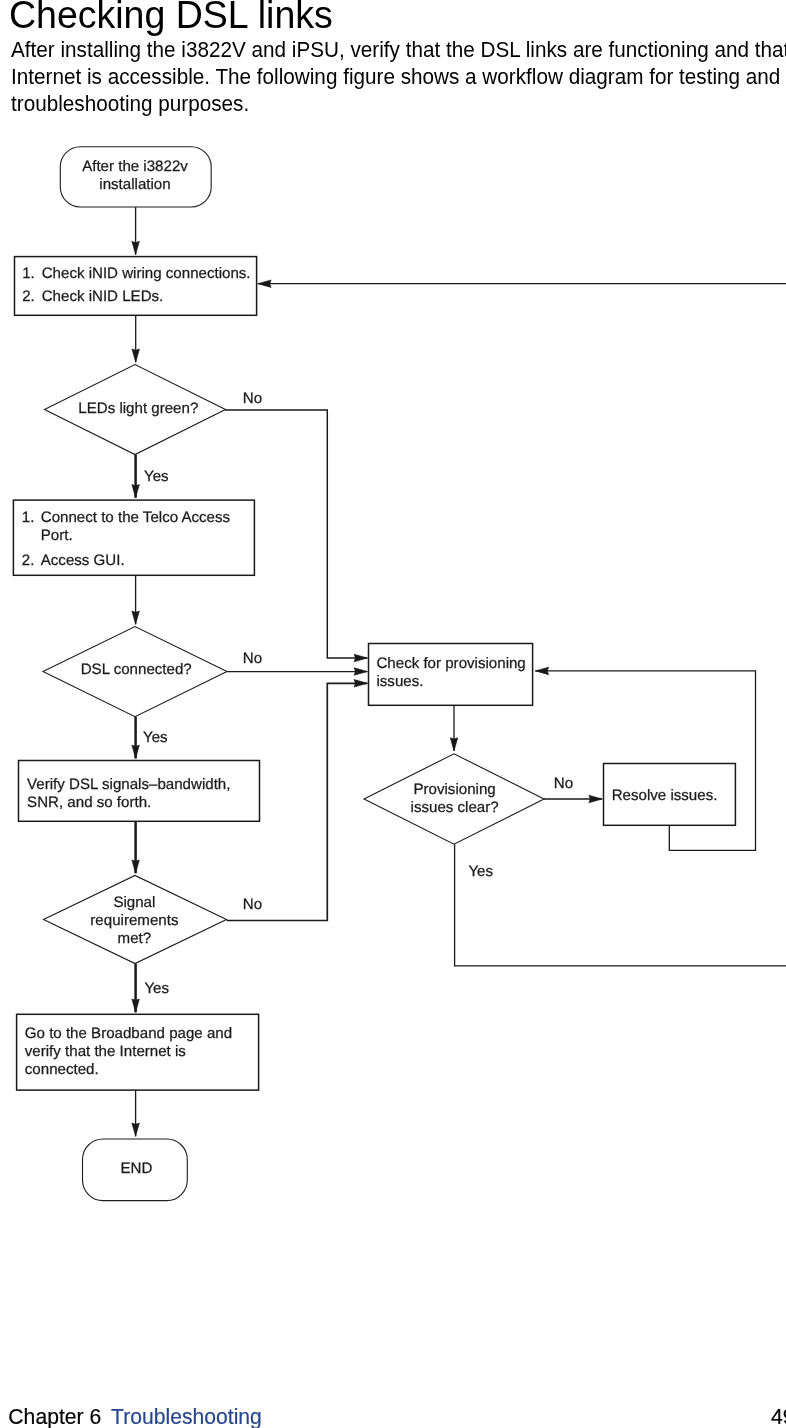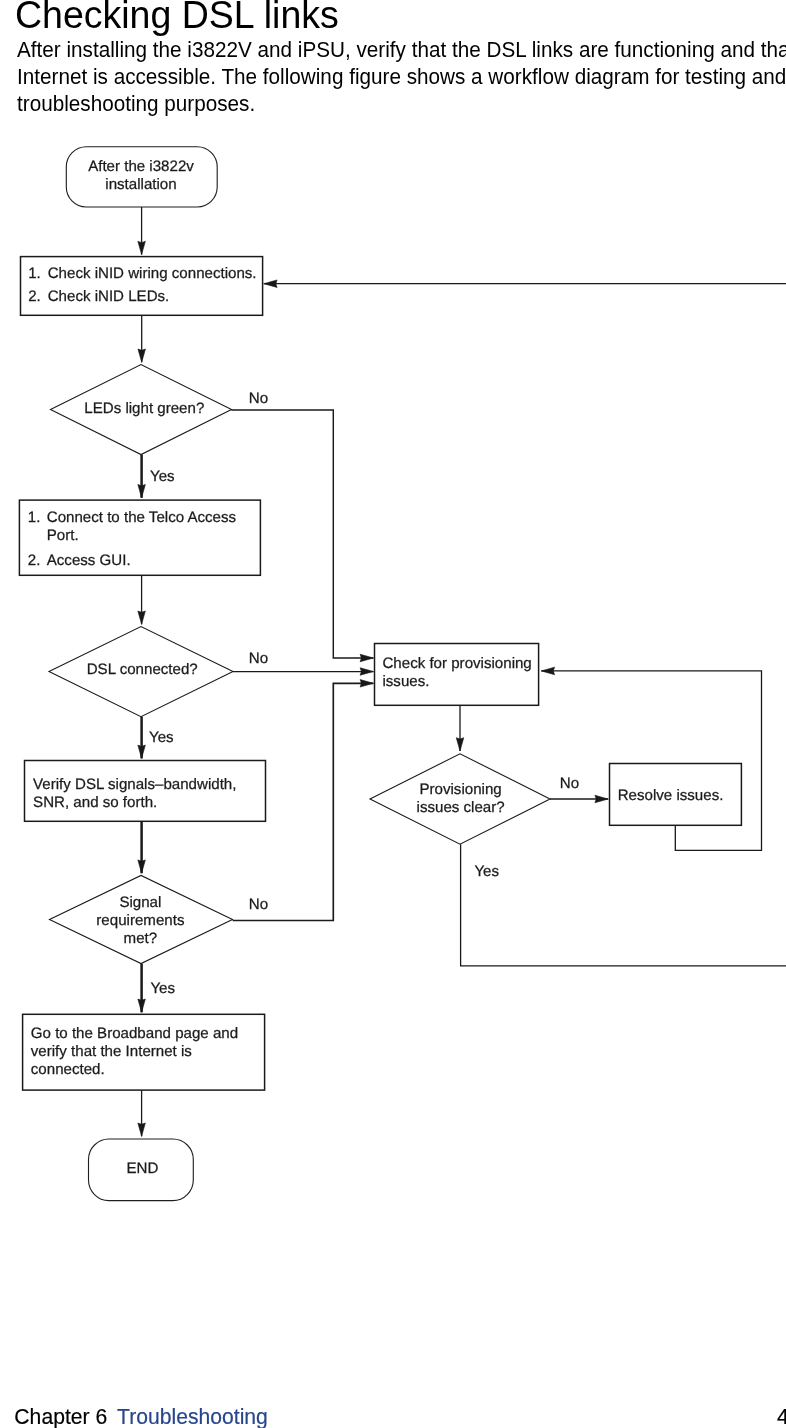--- a/index.html
+++ b/index.html
@@ -1,20 +1,20 @@
 <!DOCTYPE html>
 <html><head>
 <meta charset="utf-8">
 <title>Checking DSL links</title>
 <style>
   html,body{margin:0;padding:0;background:#fff;}
   body{width:786px;height:1428px;position:relative;overflow:hidden;
        font-family:"Liberation Sans",sans-serif;color:#000;
        -webkit-font-smoothing:antialiased;}
-  #page{position:absolute;left:14px;top:0;width:662px;height:1428px;will-change:transform;}
+  #page{position:absolute;left:8px;top:0;width:662px;height:1428px;will-change:transform;}
   .h1{position:absolute;left:0.7px;top:-3.0px;margin:0;font-weight:normal;
       font-size:38.2px;line-height:36px;letter-spacing:0px;white-space:nowrap;
       transform:scaleX(0.982);transform-origin:0 0;}
   .intro{position:absolute;left:2.66px;top:36.1px;margin:0;width:803px;font-size:21.2px;
          line-height:27.0px;transform:scaleX(0.977);transform-origin:0 0;}
   .footer{position:absolute;left:0;top:1404px;width:786px;height:24px;
           font-size:22.8px;line-height:24px;
           -webkit-text-stroke:0.2px currentColor;
           transform:scaleX(0.927);transform-origin:0 0;}
   .f-chapter{position:absolute;left:0.4px;top:0;}

